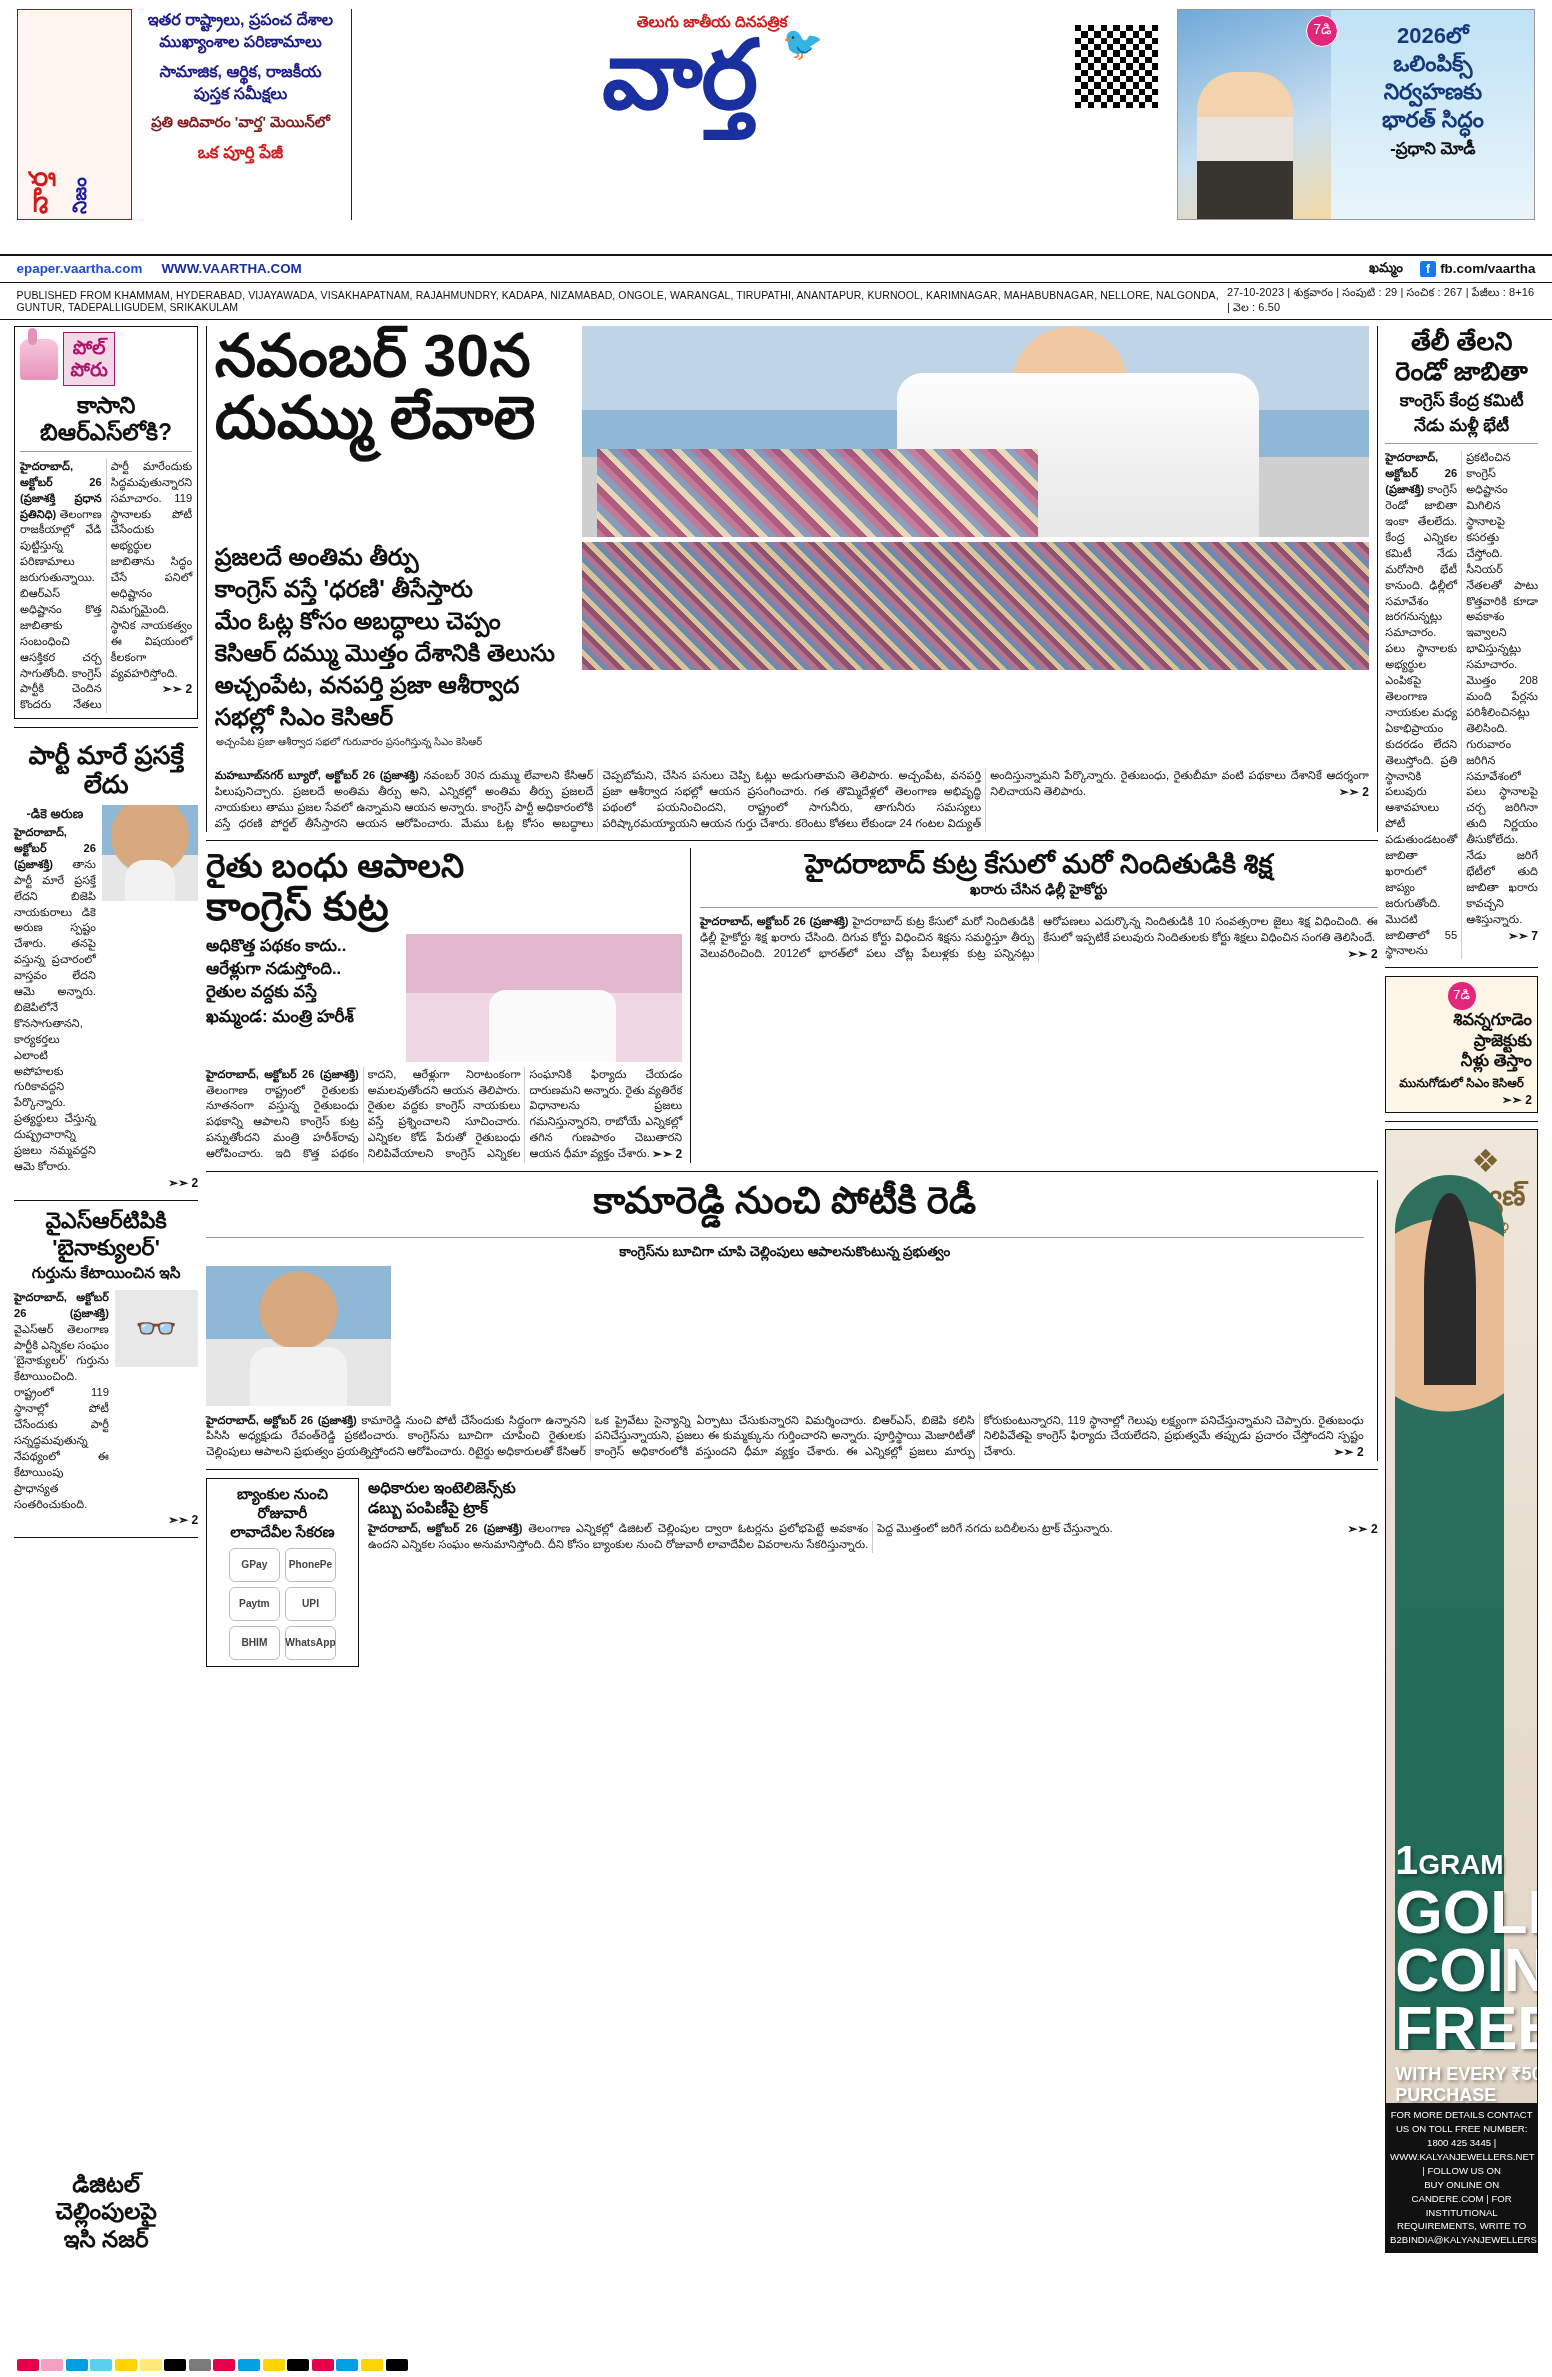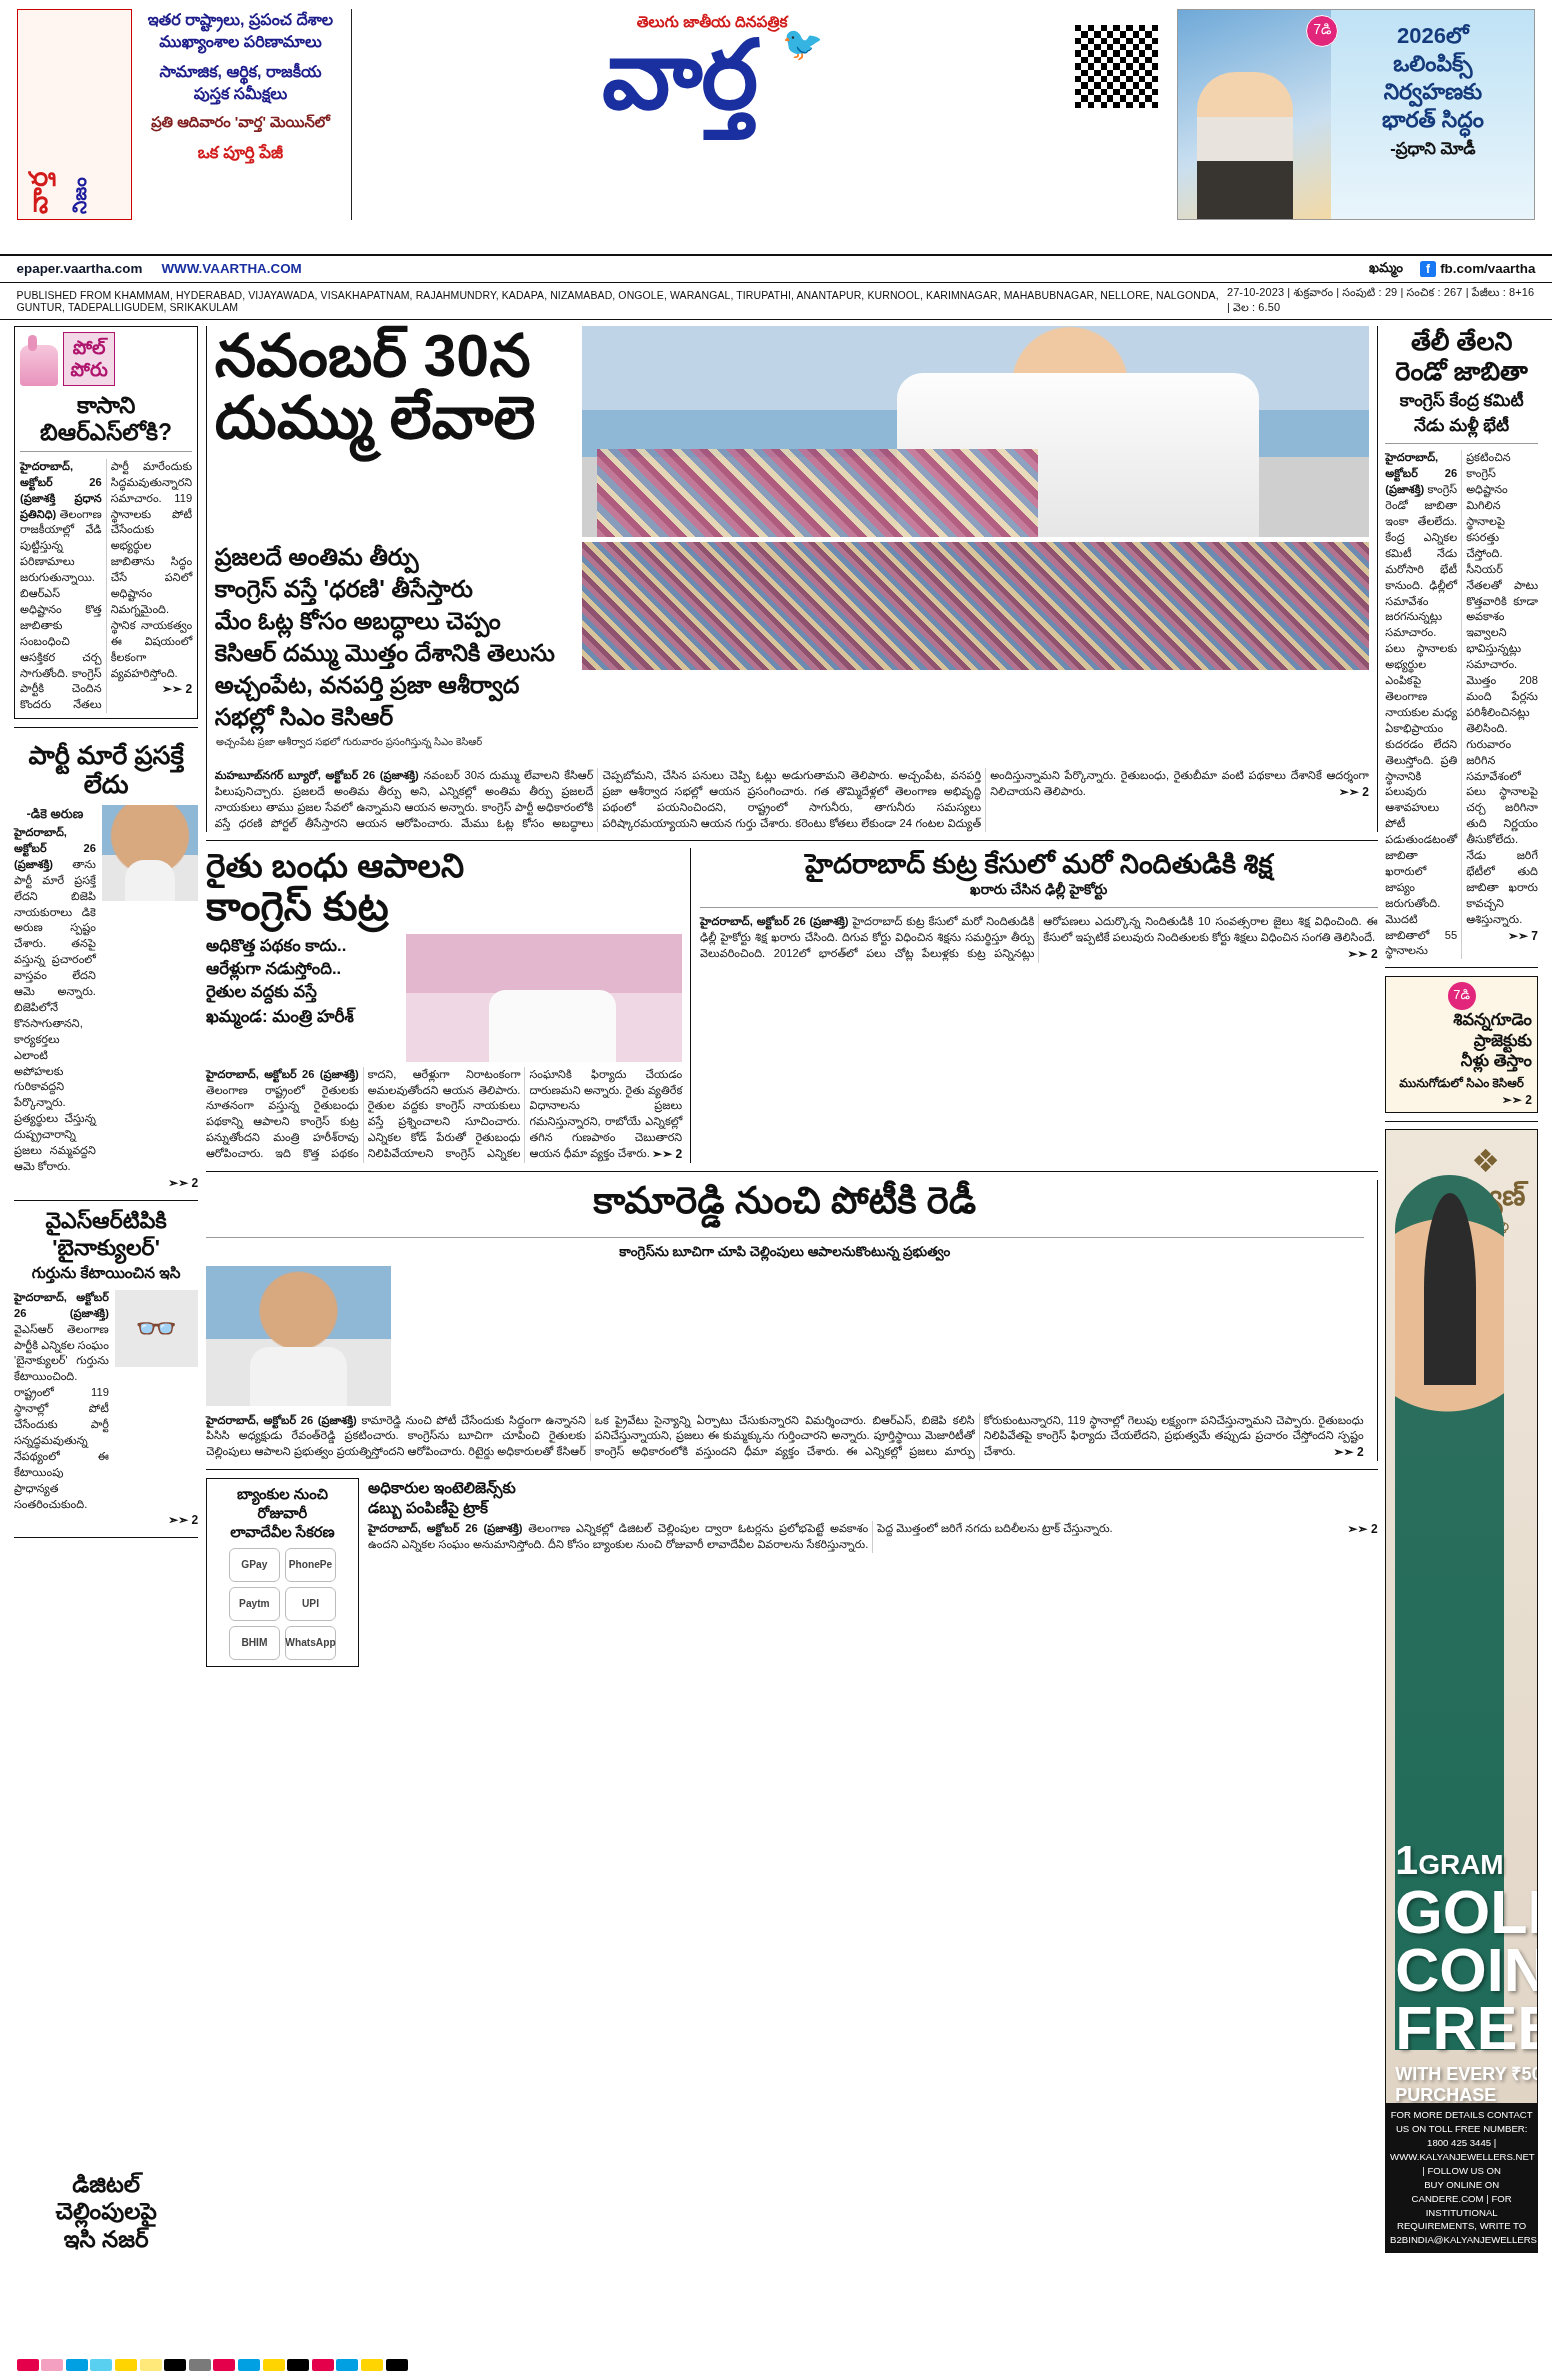--- a/index.html
+++ b/index.html
@@ -162,21 +162,21 @@
   }
 
   .mh-strip {
     display:flex; align-items:center;
     border-top: 1.3px solid #111;
     border-bottom: 1.3px solid #111;
     padding: 3.8px 16.6px;
     font-size: 13.4px;
     font-weight: bold;
   }
-  .mh-strip .e1 { color:#0f172a; margin-right: 19px;}
+  .mh-strip .e1 { color:#1d4ed8; margin-right: 19px;}
   .mh-strip .e2 { color:#1a2fa0; margin-right: auto;}
   .mh-strip .fb { color:#111; }
   .mh-strip .fbicon {
     display:inline-block; width:16.6px;height:16.6px;background:#1877f2;color:#fff;
     border-radius:2.6px; text-align:center; line-height:16.6px; font-size:12px; margin-right:3.8px;
   }
   .mh-strip .city { margin-right: 16.6px; color:#111; font-weight:bold;}
 
   .mh-pub {
     display:flex; align-items:center; justify-content:space-between;
@@ -210,21 +210,21 @@
   .cols2 { column-count: 2; column-gap: 9px; column-rule: 0.6px solid #ccc;}
   .cols3 { column-count: 3; column-gap: 9px; column-rule: 0.6px solid #ccc;}
   .lead { font-weight: bold; }
   .more { color:#111; font-weight:bold; font-size: 12px; float:right;}
 
   
   .pollbox {
     border: 1.3px solid #111;
     padding: 5.1px;
   }
-  .pollbox .logo-row { display:flex; align-items:flex-end; gap:5.1px; }
+  .pollbox .logo-row { display:flex; align-items:center; gap:5.1px; }
   .pollbox .pp {
     background:#f3d9e8; border:1.3px solid #b0156e; color:#b0156e;
     font-weight:bold; font-size:19px; padding:3.8px 6.4px; line-height:1.15; text-align:center;
   }
   .hand {
     width: 38px; height: 41px;
     background: linear-gradient(180deg,#f6c7dc,#e892bb);
     border-radius: 9px 9px 3.8px 3.8px;
     position: relative;
   }

